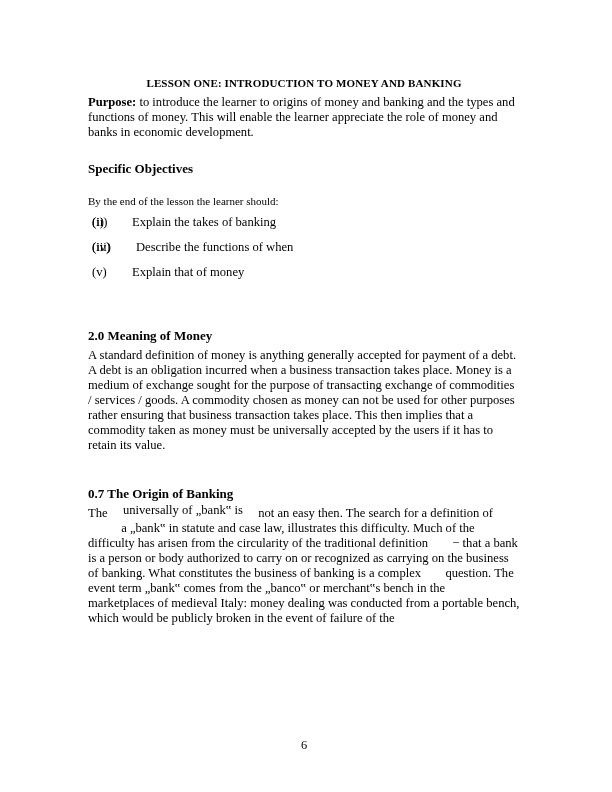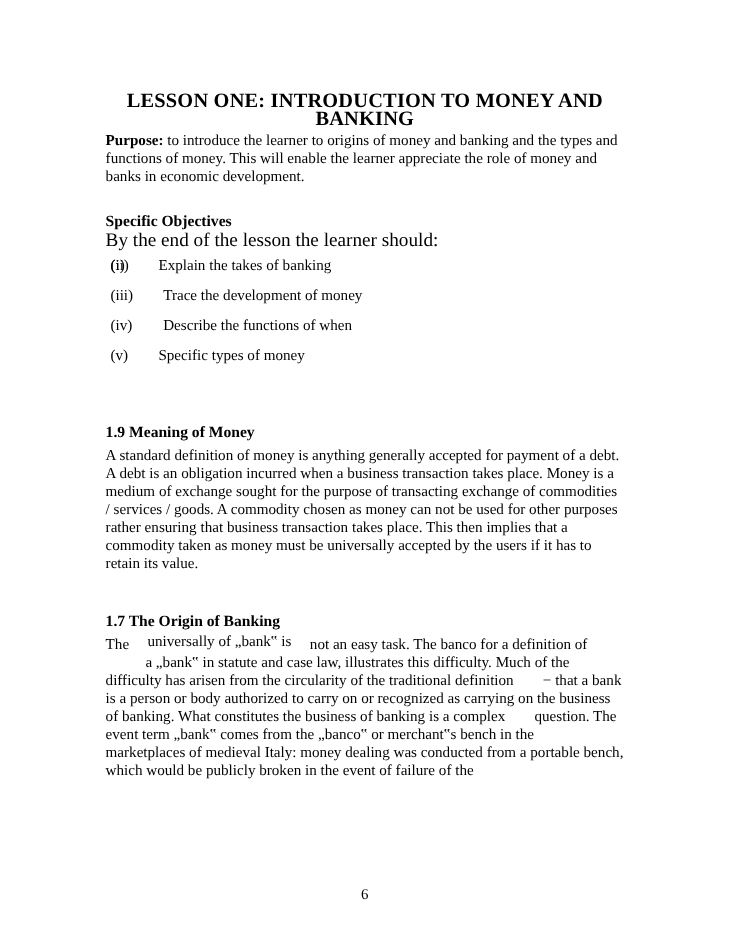--- a/index.html
+++ b/index.html
@@ -18,41 +18,42 @@
   #page {
     position: absolute;
     left: 88px;
     top: 0;
     width: 432px;
     height: 792px;
   }
   .doc-title {
     text-align: center;
     font-weight: bold;
-    font-size: 17px;
+    font-size: 11px;
     letter-spacing: 0.15px;
     margin-top: 76px;
     line-height: 15px;
   }
   .para {
     font-size: 12.6px;
     line-height: 15px;
     text-align: left;
   }
   .para-purpose { margin-top: 4px; }
   b, .bold { font-weight: bold; }
   .sec-head {
     font-size: 13px;
     font-weight: bold;
     line-height: 17px;
   }
   .objectives-head { margin-top: 20px; }
   .objectives-intro {
-    font-size: 16px;
+    font-size: 11px;
     line-height: 17px;
+    margin-top: 16px;
   }
   .obj-list {
     margin: 0;
     padding: 0;
     list-style: none;
   }
   .obj-item {
     font-size: 12.6px;
     line-height: 25px;
     position: relative;
@@ -102,43 +103,42 @@
   <ul class="obj-list">
     <li class="obj-item">
       <span class="obj-num">(i)</span>
     </li>
     <li class="obj-item">
       <span class="obj-num">(ii)</span>
       <span>Explain the takes of banking</span>
     </li>
     <li class="obj-item extra-indent">
       <span class="obj-num">(iii)</span>
-      <span>Trace the development of money</span>
     </li>
     <li class="obj-item extra-indent">
       <span class="obj-num">(iv)</span>
       <span>Describe the functions of when</span>
     </li>
     <li class="obj-item">
       <span class="obj-num">(v)</span>
-      <span>Specific types of money</span>
+      <span>Explain that of money</span>
     </li>
   </ul>
 
-  <div class="sec-head sec-1-1">1.9 Meaning of Money</div>
+  <div class="sec-head sec-1-1">2.0 Meaning of Money</div>
   <div class="para body-after-head">A standard definition of money is anything generally accepted for payment of a debt. A debt is an obligation incurred when a business transaction takes place. Money is a medium of exchange sought for the purpose of transacting exchange of commodities / services / goods. A commodity chosen as money can not be used for other purposes rather ensuring that business transaction takes place. This then implies that a commodity taken as money must be universally accepted by the users if it has to retain its value.</div>
 
-  <div class="sec-head sec-1-2">1.7 The Origin of Banking</div>
+  <div class="sec-head sec-1-2">0.7 The Origin of Banking</div>
 
   <div class="para body-after-head">
     <span>The</span>
     <span class="gap-sm"></span>
     <span class="raised">universally of „bank‟ is</span>
     <span class="gap-sm"></span>
-    <span>not an easy task. The banco for a definition of</span>
+    <span>not an easy then. The search for a definition of</span>
     <span class="gap-lg"></span>
     <span>a „bank‟ in statute and case law, illustrates this difficulty. Much of the difficulty has arisen from the circularity of the traditional definition</span>
     <span class="gap-md"></span>
     <span>− that a bank is a person or body authorized to carry on or recognized as carrying on the business of banking. What constitutes the business of banking is a complex</span>
     <span class="gap-md"></span>
     <span>question. The event term „bank‟ comes from the „banco‟ or merchant‟s bench in the</span>
     <span class="gap-sm"></span>
     <span>marketplaces of medieval Italy: money dealing was conducted from a portable bench, which would be publicly broken in the event of failure of the</span>
     <span class="gap-sm"></span>
     

